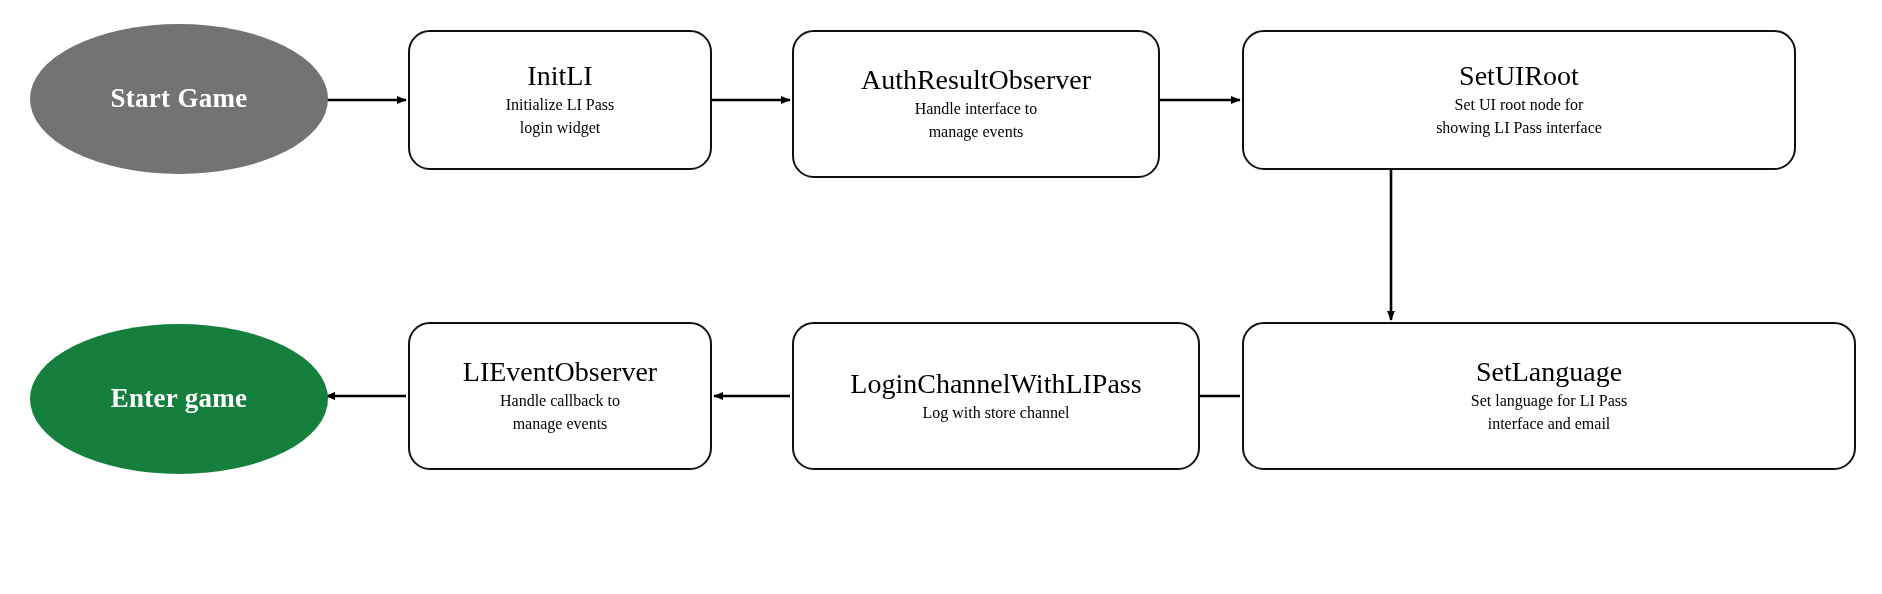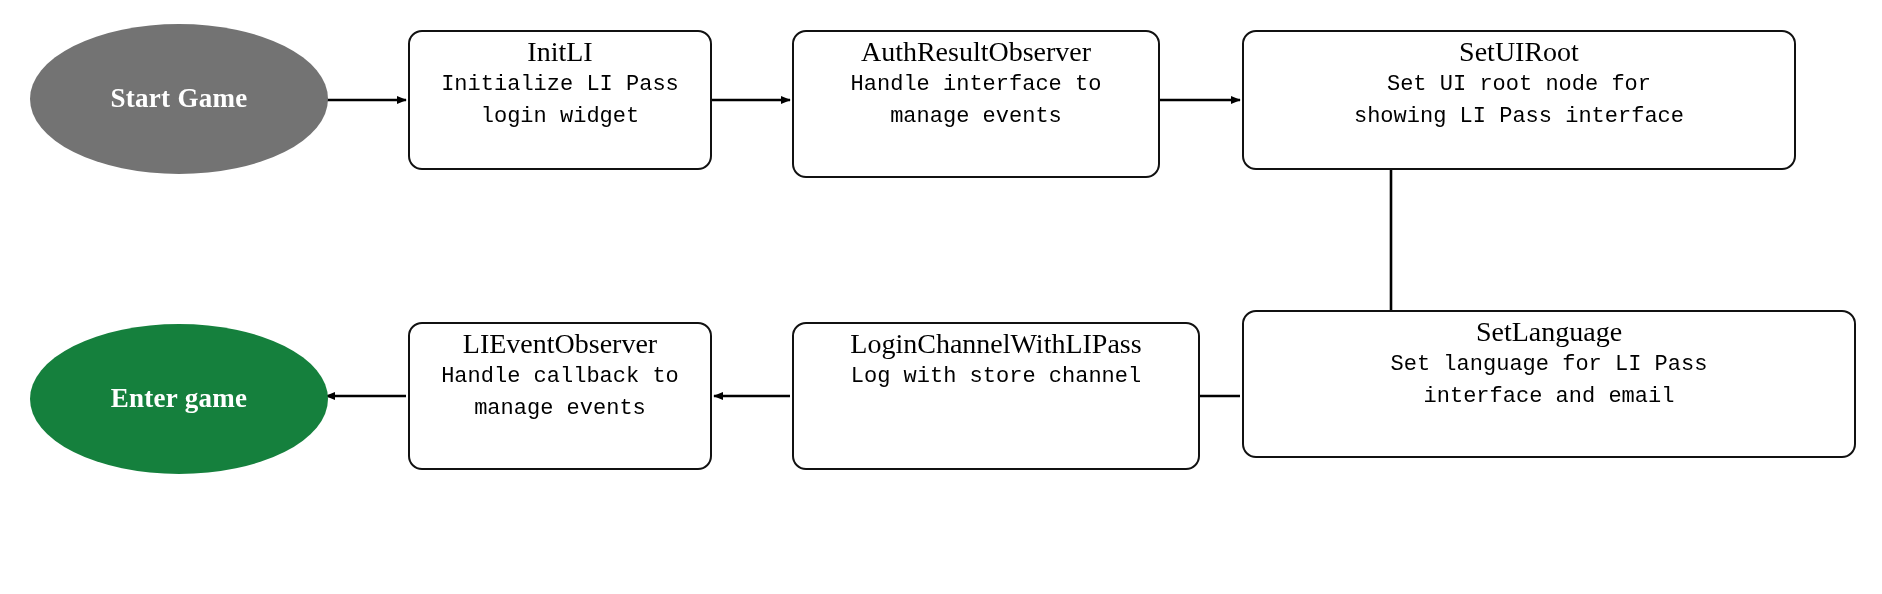--- a/index.html
+++ b/index.html
@@ -38,51 +38,50 @@
     line-height: 1.1;
   }
   #terminal-start  { left: 30px;  top: 24px;  width: 298px; height: 150px; }
   #terminal-end    { left: 30px;  top: 324px; width: 298px; height: 150px; }
 
   
   .node {
     position: absolute;
     box-sizing: border-box;
     border: 2.2px solid #111111;
-    border-radius: 14px;
+    border-radius: 22px;
     background: #ffffff;
     display: flex;
     flex-direction: column;
     align-items: center;
-    justify-content: flex-start;
+    justify-content: center;
     text-align: center;
     color: #000000;
     padding: 4px 10px;
   }
   .node .title {
     font-size: 28px;
     line-height: 1.14;
     white-space: nowrap;
   }
   .node .desc {
-    font-size: 22px;
+    font-size: 16px;
     line-height: 1.45;
     margin-top: 1px;
-    font-family: Liberation Mono, monospace;
   }
   .node .desc div { white-space: nowrap; }
 
   
   #node-initli        { left: 408px;  top: 30px;  width: 304px; height: 140px; }
   #node-authresult    { left: 792px;  top: 30px;  width: 368px; height: 148px; }
   #node-setuiroot     { left: 1242px; top: 30px;  width: 554px; height: 140px; }
   
   #node-lieventobs    { left: 408px;  top: 322px; width: 304px; height: 148px; }
   #node-loginchannel  { left: 792px;  top: 322px; width: 408px; height: 148px; }
-  #node-setlanguage   { left: 1242px; top: 310px; width: 614px; height: 148px; }
+  #node-setlanguage   { left: 1242px; top: 322px; width: 614px; height: 148px; }
 
   #node-setuiroot  .desc div,
   #node-setlanguage .desc div { white-space: nowrap; }
 </style>
 </head>
 <body>
 
 <div id="canvas">
 
   <svg class="svg-layer" viewBox="0 0 1882 594" width="1882" height="594">

